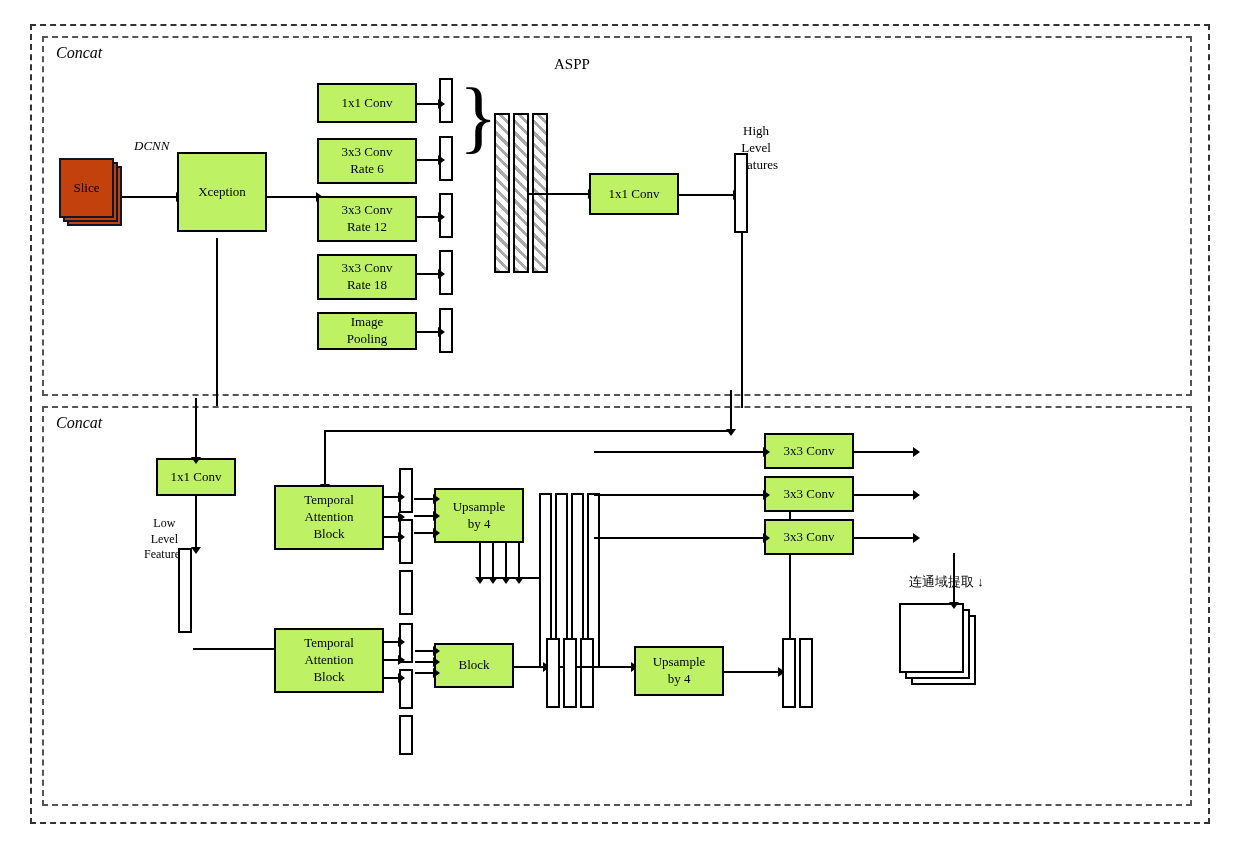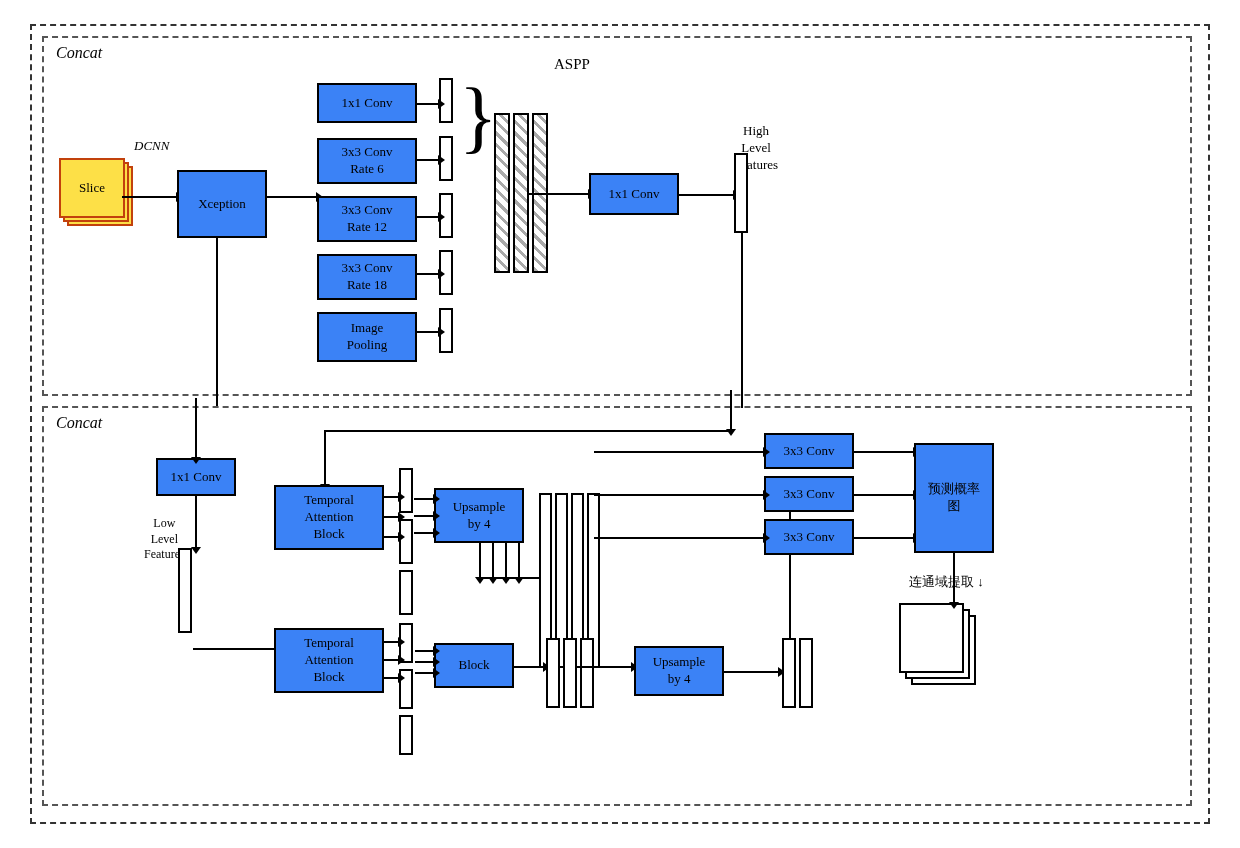--- a/index.html
+++ b/index.html
@@ -45,38 +45,38 @@
       left: 12px;
       font-size: 16px;
       font-style: italic;
       color: #000;
     }
 
     
     .box {
       position: absolute;
       border: 2px solid #000;
-      background: #3b82f6;
+      background: #bef264;
       display: flex;
       align-items: center;
       justify-content: center;
       text-align: center;
       font-size: 13px;
       line-height: 1.3;
     }
 
     
     .slice-stack {
       position: absolute;
     }
     .slice-layer {
       position: absolute;
-      border: 2px solid #c2410c;
-      background: #fde047;
-      width: 66px;
+      border: 2px solid #0f172a;
+      background: #c2410c;
+      width: 55px;
       height: 60px;
     }
 
     
     .arrow {
       position: absolute;
       background: #000;
     }
     .arrow-h {
       height: 2px;
@@ -123,33 +123,33 @@
     <div style="position:absolute; top:100px; left:90px; font-size:13px; font-style:italic;">DCNN</div>
 
     <div class="slice-stack" style="top:120px; left:15px;">
       <div class="slice-layer" style="top:8px; left:8px;"></div>
       <div class="slice-layer" style="top:4px; left:4px;"></div>
       <div class="slice-layer" style="top:0; left:0; display:flex; align-items:center; justify-content:center; font-size:13px;">Slice</div>
     </div>
 
     <div class="arrow arrow-h arrowhead-r" style="top:158px; left:78px; width:55px;"></div>
 
-    <div class="box" style="top:132px; left:133px; width:90px; height:68px;">Xception</div>
+    <div class="box" style="top:114px; left:133px; width:90px; height:80px;">Xception</div>
 
     <div class="arrow arrow-h arrowhead-r" style="top:158px; left:223px; width:50px;"></div>
 
     <div class="box" style="top:45px; left:273px; width:100px; height:40px;">1x1 Conv</div>
 
     <div class="box" style="top:100px; left:273px; width:100px; height:46px;">3x3 Conv<br>Rate 6</div>
 
     <div class="box" style="top:158px; left:273px; width:100px; height:46px;">3x3 Conv<br>Rate 12</div>
 
     <div class="box" style="top:216px; left:273px; width:100px; height:46px;">3x3 Conv<br>Rate 18</div>
 
-    <div class="box" style="top:274px; left:273px; width:100px; height:50px;">Image<br>Pooling</div>
+    <div class="box" style="top:274px; left:273px; width:100px; height:38px;">Image<br>Pooling</div>
 
     <div style="position:absolute; top:18px; left:510px; font-size:15px;">ASPP</div>
 
     <div style="position:absolute; top:40px; left:395px;">
       <div style="width:14px; height:45px; border:2px solid #000; background:#fff;"></div>
     </div>
 
     <div style="position:absolute; top:98px; left:395px;">
       <div style="width:14px; height:45px; border:2px solid #000; background:#fff;"></div>
     </div>
@@ -305,21 +305,20 @@
     <div class="box" style="top:111px; left:720px; width:90px; height:36px;">3x3 Conv</div>
 
     <div class="arrow arrow-h arrowhead-r" style="top:43px; left:550px; width:170px;"></div>
     <div class="arrow arrow-h arrowhead-r" style="top:86px; left:550px; width:170px;"></div>
     <div class="arrow arrow-h arrowhead-r" style="top:129px; left:550px; width:170px;"></div>
 
     <div class="arrow arrow-h arrowhead-r" style="top:43px; left:810px; width:60px;"></div>
     <div class="arrow arrow-h arrowhead-r" style="top:86px; left:810px; width:60px;"></div>
     <div class="arrow arrow-h arrowhead-r" style="top:129px; left:810px; width:60px;"></div>
 
-    <div class="box" style="top:35px; left:870px; width:80px; height:110px; font-family:'SimSun',serif; font-size:13px;">预测概率<br>图</div>
 
     <div style="position:absolute; top:165px; left:865px; font-size:13px; font-family:'SimSun',serif; text-align:center;">连通域提取 ↓</div>
 
     <div style="position:absolute; top:195px; left:855px;">
       <div style="position:relative; width:80px; height:90px;">
         <div style="position:absolute; top:12px; left:12px; width:65px; height:70px; border:2px solid #000; background:#fff;"></div>
         <div style="position:absolute; top:6px; left:6px; width:65px; height:70px; border:2px solid #000; background:#fff;"></div>
         <div style="position:absolute; top:0; left:0; width:65px; height:70px; border:2px solid #000; background:#fff;"></div>
       </div>
     </div>

